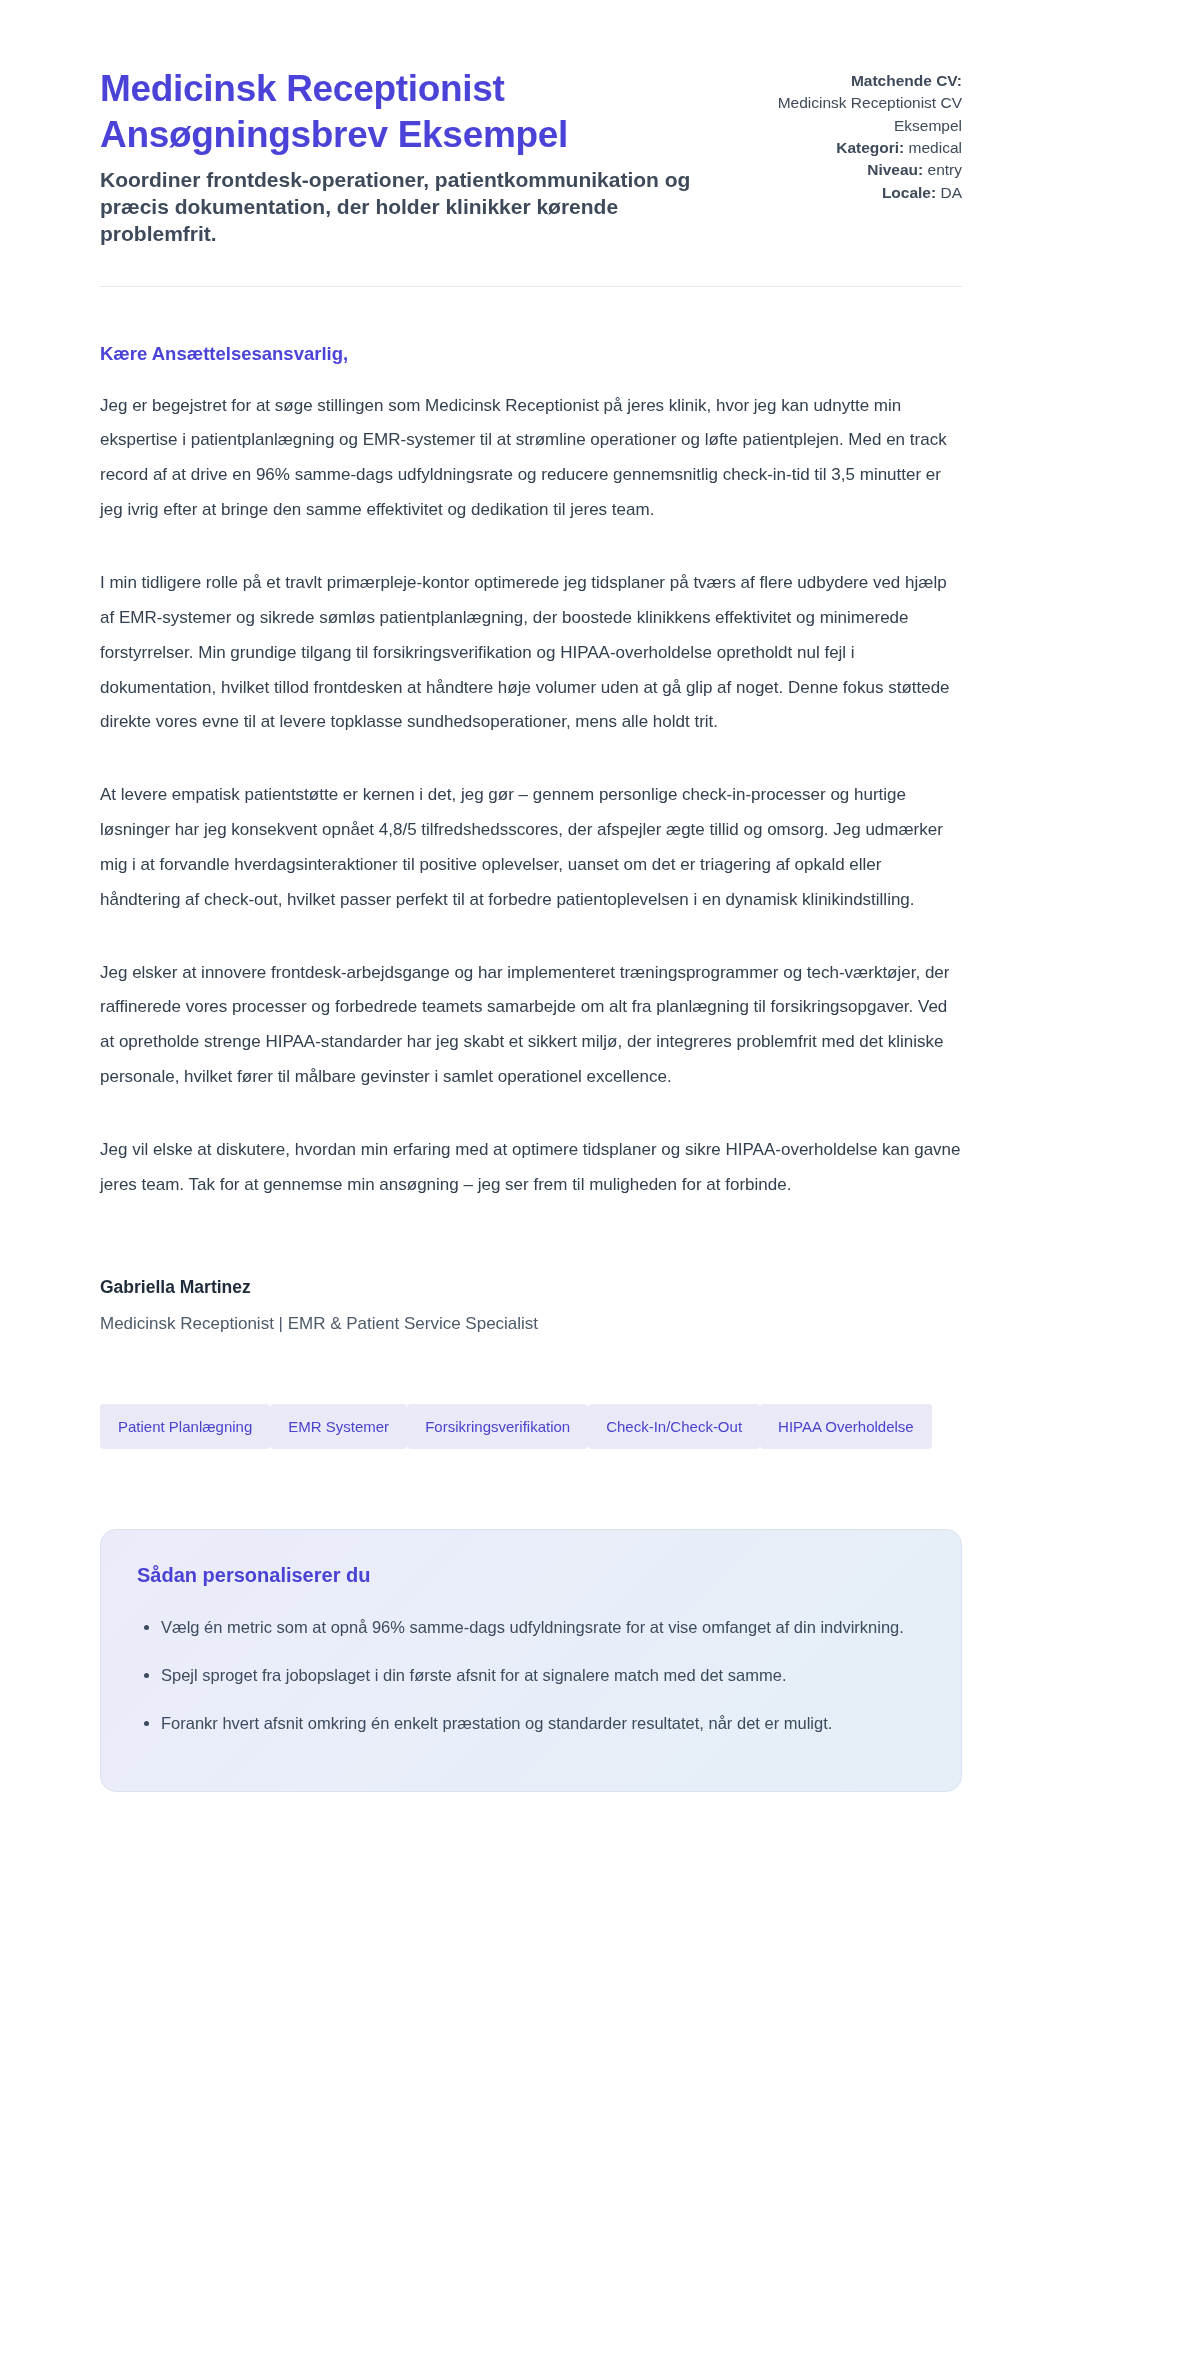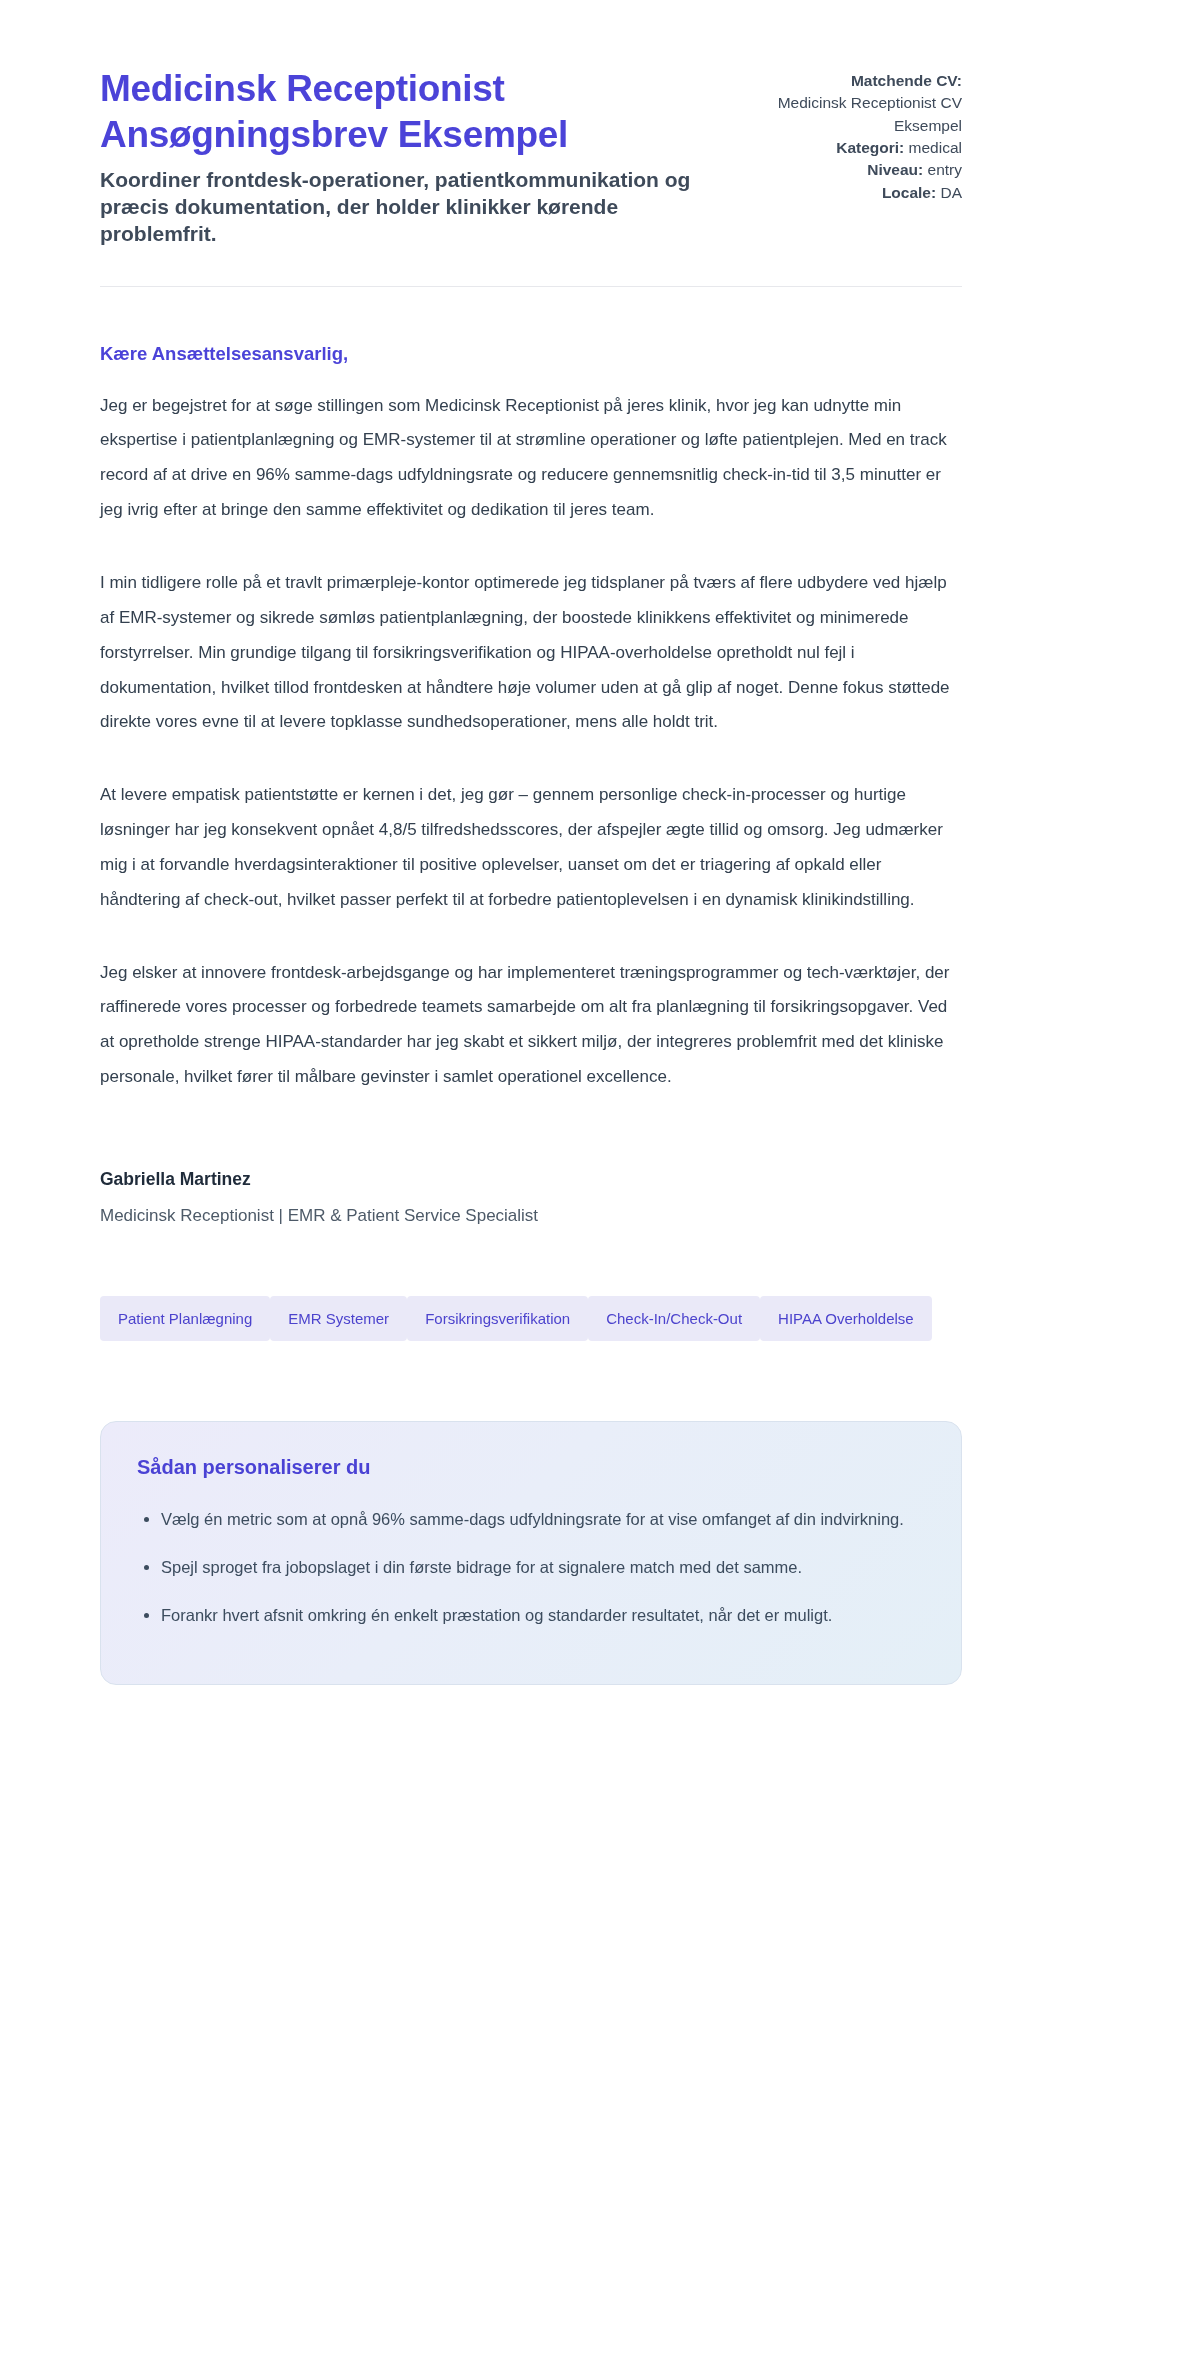--- a/index.html
+++ b/index.html
@@ -166,20 +166,21 @@
 
         <p>Jeg er begejstret for at søge stillingen som Medicinsk Receptionist på jeres klinik, hvor jeg kan udnytte min ekspertise i patientplanlægning og EMR-systemer til at strømline operationer og løfte patientplejen. Med en track record af at drive en 96% samme-dags udfyldningsrate og reducere gennemsnitlig check-in-tid til 3,5 minutter er jeg ivrig efter at bringe den samme effektivitet og dedikation til jeres team.</p>
 
         <p>I min tidligere rolle på et travlt primærpleje-kontor optimerede jeg tidsplaner på tværs af flere udbydere ved hjælp af EMR-systemer og sikrede sømløs patientplanlægning, der boostede klinikkens effektivitet og minimerede forstyrrelser. Min grundige tilgang til forsikringsverifikation og HIPAA-overholdelse opretholdt nul fejl i dokumentation, hvilket tillod frontdesken at håndtere høje volumer uden at gå glip af noget. Denne fokus støttede direkte vores evne til at levere topklasse sundhedsoperationer, mens alle holdt trit.</p>
 
         <p>At levere empatisk patientstøtte er kernen i det, jeg gør – gennem personlige check-in-processer og hurtige løsninger har jeg konsekvent opnået 4,8/5 tilfredshedsscores, der afspejler ægte tillid og omsorg. Jeg udmærker mig i at forvandle hverdagsinteraktioner til positive oplevelser, uanset om det er triagering af opkald eller håndtering af check-out, hvilket passer perfekt til at forbedre patientoplevelsen i en dynamisk klinikindstilling.</p>
 
         <p>Jeg elsker at innovere frontdesk-arbejdsgange og har implementeret træningsprogrammer og tech-værktøjer, der raffinerede vores processer og forbedrede teamets samarbejde om alt fra planlægning til forsikringsopgaver. Ved at opretholde strenge HIPAA-standarder har jeg skabt et sikkert miljø, der integreres problemfrit med det kliniske personale, hvilket fører til målbare gevinster i samlet operationel excellence.</p>
 
 
+        <p>Jeg vil elske at diskutere, hvordan min erfaring med at optimere tidsplaner og sikre HIPAA-overholdelse kan gavne jeres team. Tak for at gennemse min ansøgning – jeg ser frem til muligheden for at forbinde.</p>
       </div>
 
     <div class="signature">
       <div class="signature-name">Gabriella Martinez</div>
       <div class="signature-role">Medicinsk Receptionist | EMR &amp; Patient Service Specialist</div>
     </div>
   </div>
 
   <div class="skills">
 
@@ -193,19 +194,19 @@
 
       <span class="skill-chip">HIPAA Overholdelse</span>
     </div>
 
   <div class="tips">
     <div class="tips-title">Sådan personaliserer du</div>
     <ul>
 
         <li>Vælg én metric som at opnå 96% samme-dags udfyldningsrate for at vise omfanget af din indvirkning.</li>
 
-        <li>Spejl sproget fra jobopslaget i din første bidrage for at signalere match med det samme.</li>
+        <li>Spejl sproget fra jobopslaget i din første afsnit for at signalere match med det samme.</li>
 
         <li>Forankr hvert afsnit omkring én enkelt præstation og standarder resultatet, når det er muligt.</li>
       </ul>
   </div>
 
 </div>
 
 </body></html>

